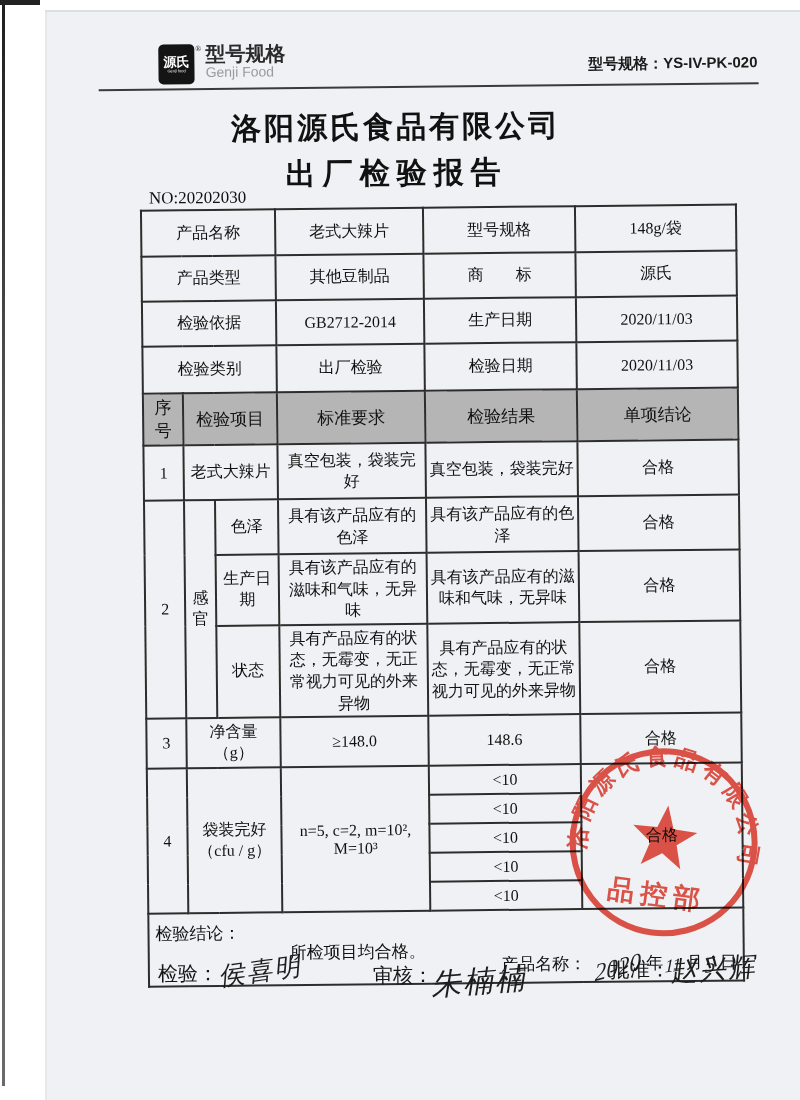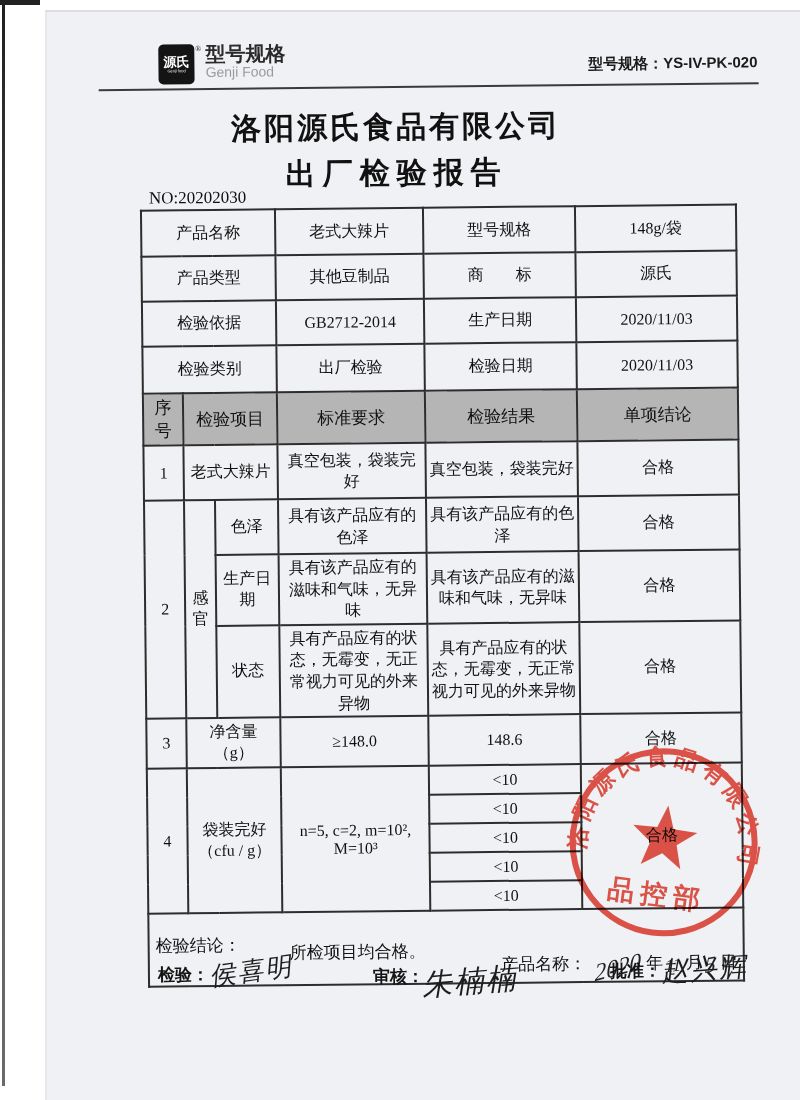--- a/index.html
+++ b/index.html
@@ -48,35 +48,35 @@
   table.report td{border:2px solid #2d2d2d;text-align:center;vertical-align:middle;
     font-size:16px;padding:2px 3px;color:#111;overflow:hidden;}
   tr.h46{height:46px;} tr.h45{height:45px;} tr.h47{height:47px;}
   tr.h55{height:55px;} tr.h66{height:66px;} tr.h50{height:50px;}
   tr.h29{height:29px;} tr.h73{height:73px;}
   tr.head td{background:#b5b5b5;font-size:17px;}
   td.tl{text-align:left;padding:3px 5px;font-size:15px;line-height:1.35;}
   td.item-left{text-align:left;padding-left:9px;}
   td.std-small{font-size:15px;}
   .concl-cell{position:relative;}
-  .concl-label{position:absolute;left:6px;top:20px;font-size:17px;}
+  .concl-label{position:absolute;left:6px;top:8px;font-size:17px;}
   .concl-text{position:absolute;left:140px;top:28px;font-size:17px;}
   .date-line{position:absolute;right:4px;bottom:6px;font-size:17px;white-space:nowrap;}
   .date-line .unit{margin-left:4px;margin-right:2px;}
 
   
   .hw{display:inline-block;font-style:italic;color:#222;}
   .hw-year{font-size:24px;transform:rotate(-14deg) skewX(-14deg) translateY(6px);margin-left:8px;}
   .hw-month{font-size:18px;transform:rotate(-8deg) skewX(-10deg) translateY(3px);}
   .hw-day{font-size:22px;transform:rotate(-10deg) skewX(-12deg) translateY(4px);}
 
   
   .signatures{position:absolute;left:143px;top:952px;width:600px;height:60px;}
   .sig{position:absolute;top:0;white-space:nowrap;}
-  .sig-label{font-size:17px;font-weight:700;}
+  .sig-label{font-size:20px;font-weight:400;}
   .sig-name{display:inline-block;font-size:26px;letter-spacing:2px;color:#1d1d1d;
     transform:rotate(-7deg) skewX(-12deg);margin-left:2px;}
   .sig-0{left:10px;} .sig-1{left:225px;} .sig-2{left:462px;}
   .sig-1 .sig-name{font-size:30px;transform:rotate(-4deg) skewX(-14deg) translateY(10px);}
   .sig-2 .sig-name{font-size:27px;transform:rotate(-3deg) skewX(-10deg) translateY(2px);}
 
   
   .stamp{position:absolute;left:560px;top:745px;width:200px;height:200px;
     opacity:.86;mix-blend-mode:multiply;transform:rotate(8deg);}
 </style>

